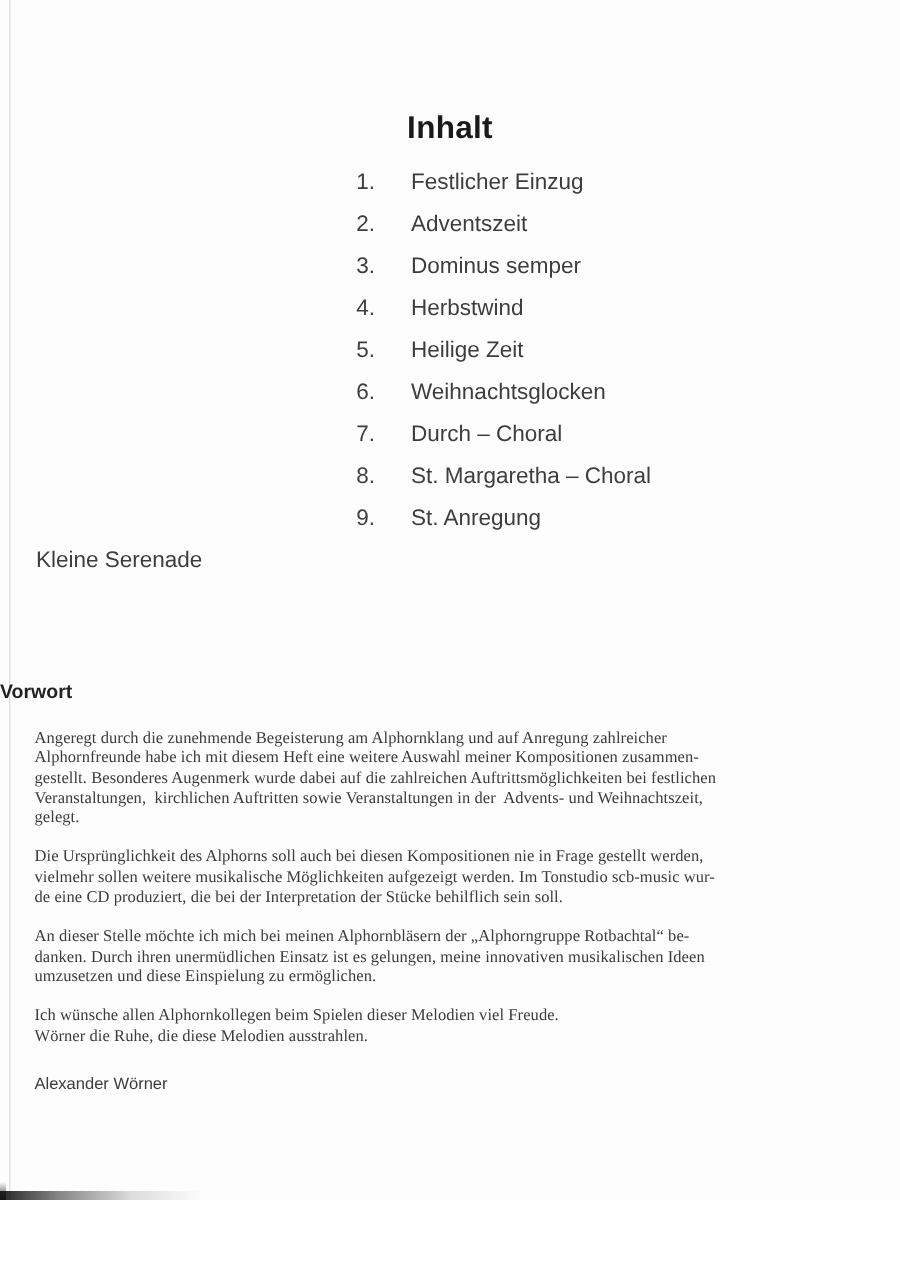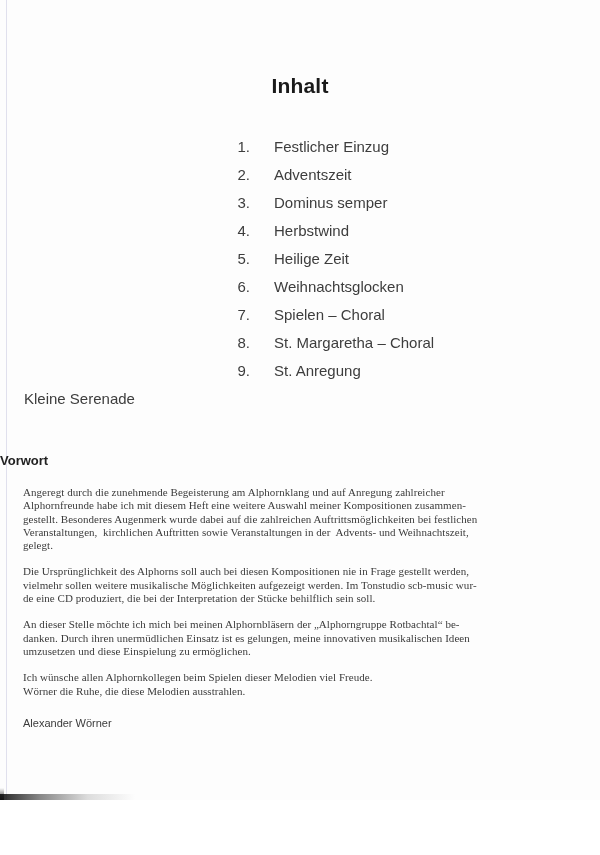--- a/index.html
+++ b/index.html
@@ -69,21 +69,20 @@
     color: #3d3d3d;
   }
   .toc-num {
     width: 250px;
     text-align: right;
     flex: 0 0 250px;
   }
   .toc-text {
     margin-left: 24px;
     white-space: pre;
-    margin-top: 25px;
   }
 
   
   .vorwort-title {
     position: absolute;
     top: 453px;
     left: 0;
     width: 100%;
     text-align: left;
     font-size: 13px;
@@ -156,21 +155,21 @@
     <div class="toc-row">
       <span class="toc-num">5.</span>
       <span class="toc-text">Heilige Zeit</span>
     </div>
     <div class="toc-row">
       <span class="toc-num">6.</span>
       <span class="toc-text">Weihnachtsglocken</span>
     </div>
     <div class="toc-row">
       <span class="toc-num">7.</span>
-      <span class="toc-text">Spielen – Choral</span>
+      <span class="toc-text">Durch – Choral</span>
     </div>
     <div class="toc-row">
       <span class="toc-num">8.</span>
       <span class="toc-text">St. Margaretha – Choral</span>
     </div>
     <div class="toc-row">
       <span class="toc-num">9.</span>
       <span class="toc-text">St. Anregung</span>
     </div>
     <div class="toc-row">

